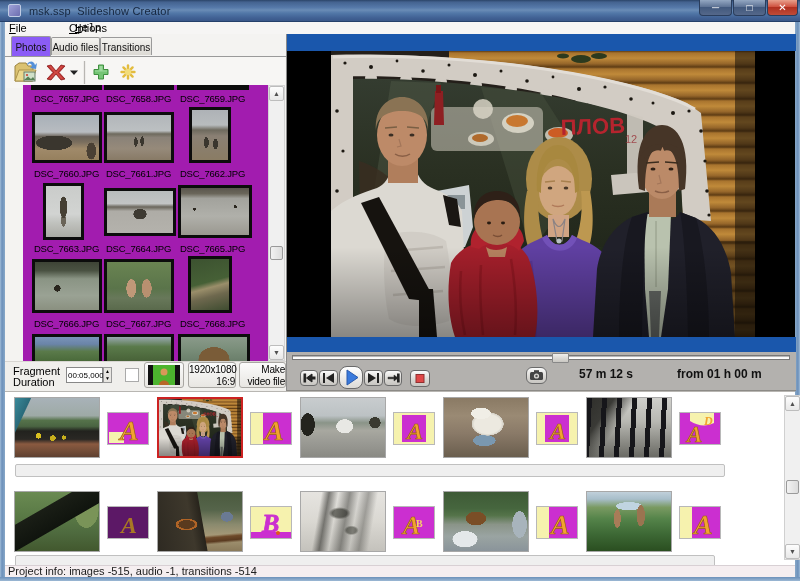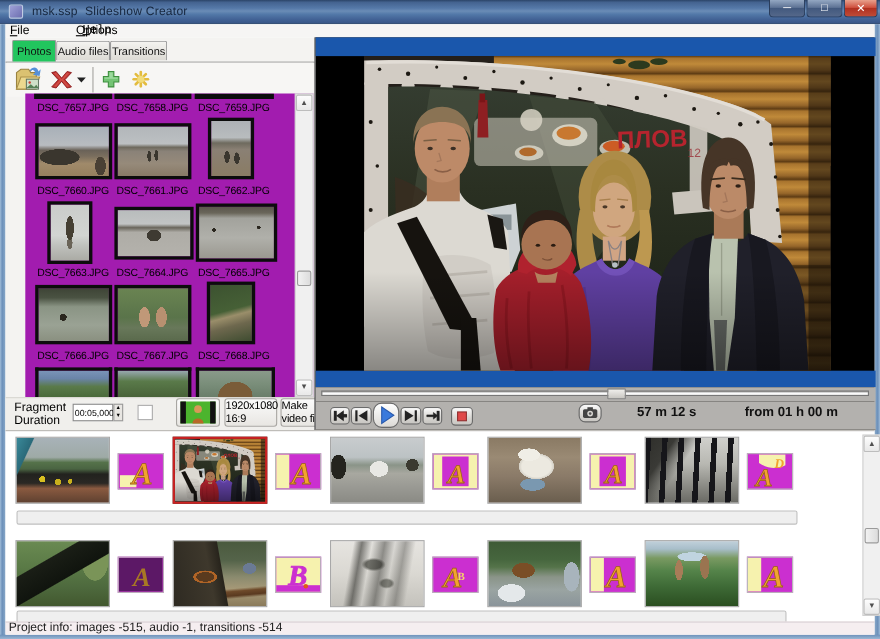--- a/index.html
+++ b/index.html
@@ -26,38 +26,38 @@
 .frame-b { left:0; top:577px; width:800px; height:4px; background:linear-gradient(to bottom,#6c90ba,#9cb8d4); }
 
 
 #menubar { left:5px; top:22px; width:790px; height:12px; background:#f6f5f4; font-size:11px; color:#000; }
 #menubar span { position:absolute; top:0px; }
 #menubar u { text-decoration:underline; }
 
 
 #leftpanel { left:5px; top:34px; width:281px; height:357px; background:#f4f3f1; }
 .tab { top:3px; height:18px; border:1px solid #9a9a9a; border-bottom:none; border-radius:2px 2px 0 0; font-size:10px; color:#111; text-align:center; padding-top:4px; background:linear-gradient(to bottom,#f4f3f0,#dcdad4); white-space:nowrap; }
-#tab1 { left:6px; width:40px; background:#22c55e; height:20px; top:2px; z-index:3; padding-top:5px; }
+#tab1 { left:6px; width:40px; background:#8b5cf6; height:20px; top:2px; z-index:3; padding-top:5px; }
 #tab2 { left:46px; width:49px; }
 #tab3 { left:95px; width:52px; }
 #tabline { left:0px; top:22px; width:281px; height:1px; background:#9a9a9a; }
 #toolbar { left:1px; top:23px; width:279px; height:31px; background:#f7f6f4; }
 #list { left:18px; top:51px; width:262px; height:276px; background:#a21caf; overflow:hidden; }
 .lab2 { position:absolute; font-size:9.5px; letter-spacing:-0.2px; color:#000; width:71px; text-align:center; }
 .tn { position:absolute; border:3px solid #0c0c0c; background:#888; }
 
 #lscroll { left:263px; top:51px; width:17px; height:276px; background:#f0f0f0; border:1px solid #d4d4d4; }
 
 
 .sbarrow { position:absolute; width:15px; height:15px; background:linear-gradient(to bottom,#fdfdfd,#e8e8e8); border:1px solid #bdbdbd; border-radius:2px; color:#505050; font-size:7px; text-align:center; line-height:13px; }
 .sbthumb { position:absolute; background:linear-gradient(to right,#f2f2f2,#dcdcdc); border:1px solid #9a9a9a; border-radius:2px; }
 
 
 #lbottom { left:0px; top:327px; width:281px; height:30px; background:#f0efec; border-top:1px solid #d8d6d2; font-size:11px; color:#000; }
-.btn7 { position:absolute; background:linear-gradient(to bottom,#fbfbfb,#e8e6e2); border:1px solid #a8a6a2; border-radius:3px; text-align:left; font-size:10px; letter-spacing:-0.2px; color:#000;margin-left:16px; }
+.btn7 { position:absolute; background:linear-gradient(to bottom,#fbfbfb,#e8e6e2); border:1px solid #a8a6a2; border-radius:3px; text-align:right; font-size:10px; letter-spacing:-0.2px; color:#000; }
 
 
 #preview { left:286px; top:34px; width:509px; height:357px; background:#000; border-left:1px solid #8a8a8a; }
 .blueband { left:0; width:509px; background:#1a57ac; }
 #seekrow { left:0px; top:318px; width:509px; height:13px; background:#b3b1ae; }
 #ctrlrow { left:0px; top:331px; width:509px; height:26px; background:#b3b1ae; border-bottom:1px solid #8c8a86; }
 .pbtn { position:absolute; background:linear-gradient(to bottom,#fafafa,#d8d6d2 60%,#c8c6c2); border:1px solid #6a6a6a; border-radius:4px; }
 
 
 #timeline { left:5px; top:391px; width:790px; height:174px; background:#fff; border-top:1px solid #b8b6b2; }

